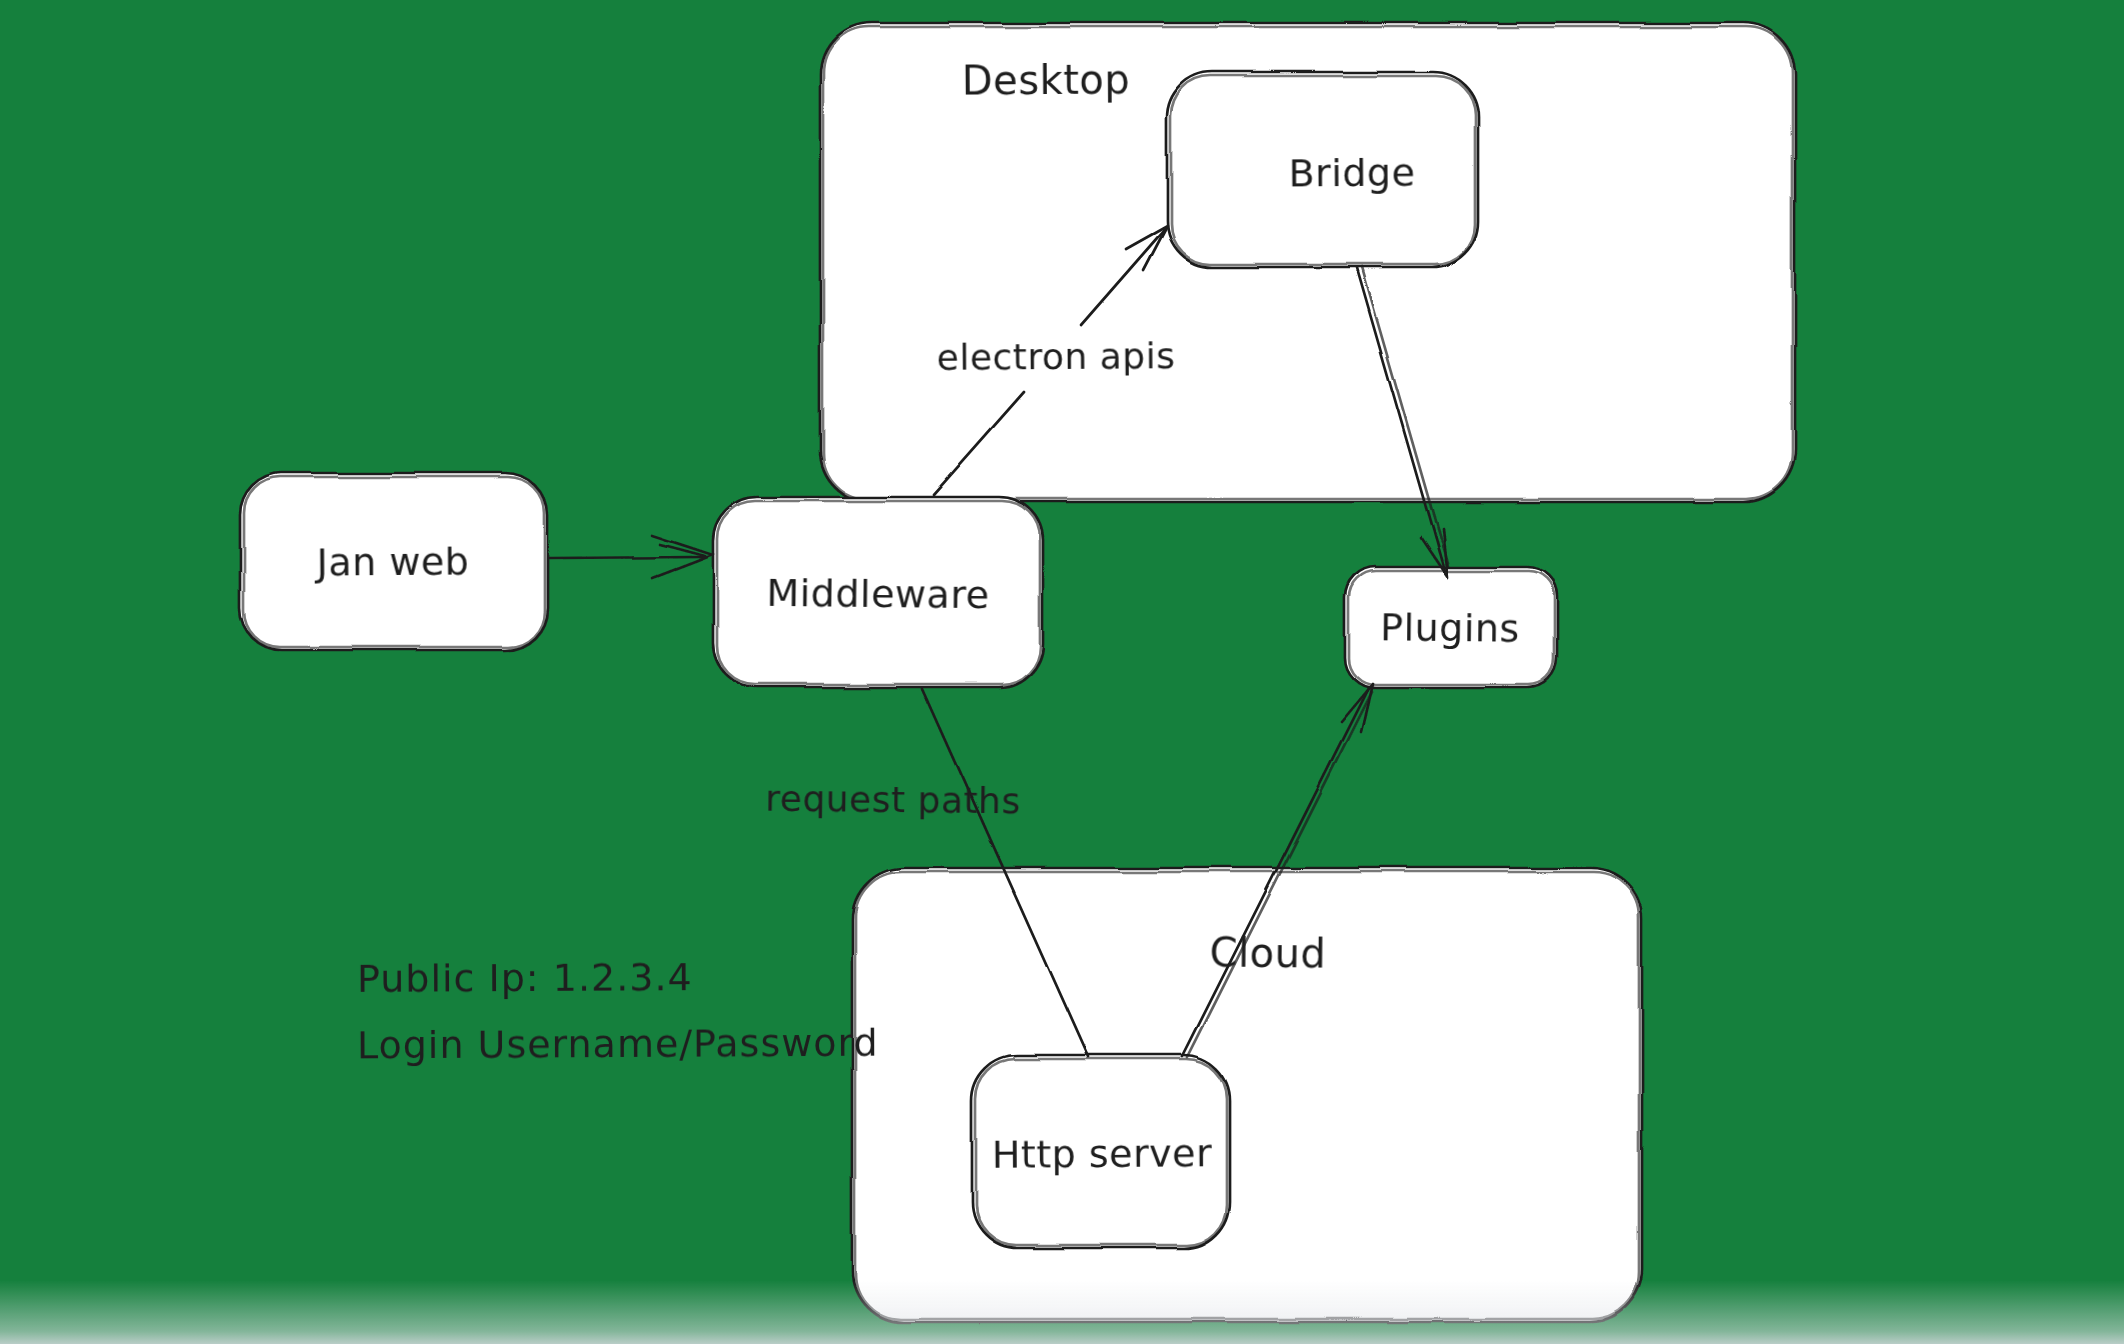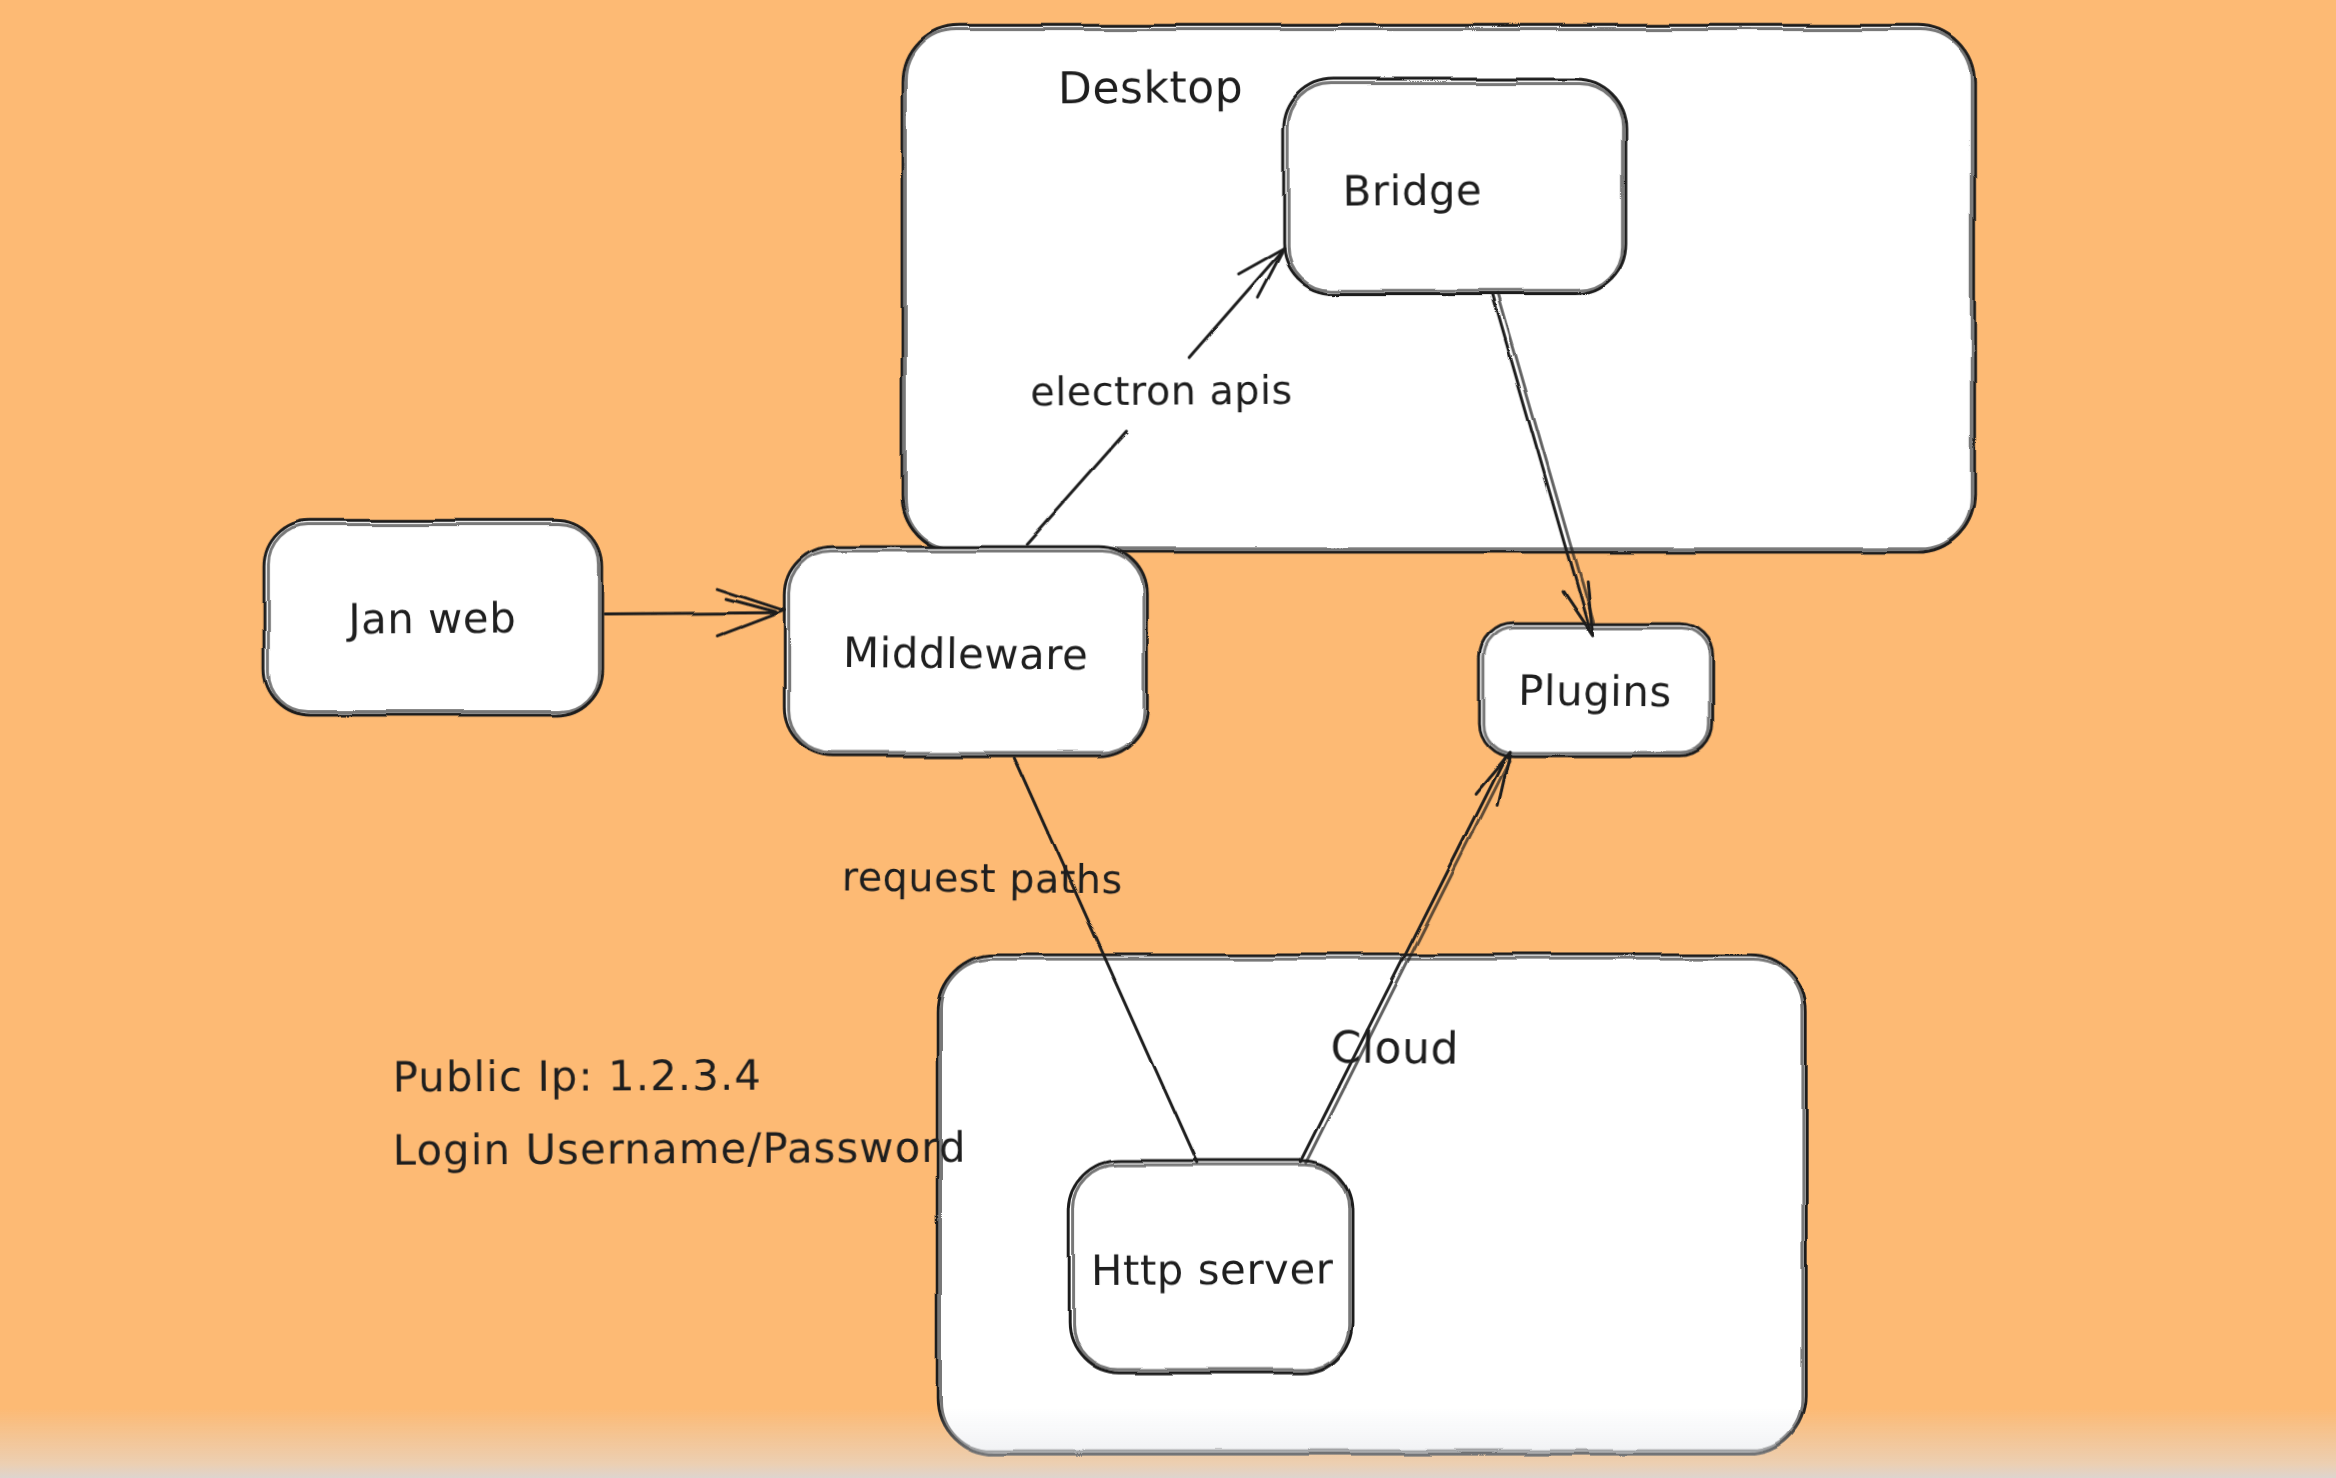--- a/index.html
+++ b/index.html
@@ -5,21 +5,21 @@
   html, body {
     margin: 0;
     padding: 0;
     background: #ffffff;
     font-family: "DejaVu Sans", "Liberation Sans", sans-serif;
   }
   .canvas {
     position: relative;
     width: 2124px;
     height: 1344px;
-    background: #fdba74;
+    background: #15803d;
     overflow: hidden;
   }
   .canvas svg {
     position: absolute;
     left: 0;
     top: 0;
   }
   .lbl {
     position: absolute;
     color: #1e1e1e;
@@ -125,21 +125,21 @@
         <path d="M1372 684 L1361 732 M1372 684 L1341 721"></path>
       </g>
     </g>
   </svg>
 
   <div class="lbl container-title" style="left:1046px; top:80px;">Desktop</div>
   <div class="lbl container-title rot-b" style="left:1268px; top:953px;">Cloud</div>
 
   <div class="lbl node" style="left:393px; top:562px;">Jan web</div>
   <div class="lbl node rot-b" style="left:878px; top:594px;">Middleware</div>
-  <div class="lbl node" style="left:1284px; top:173px;">Bridge</div>
+  <div class="lbl node" style="left:1352px; top:173px;">Bridge</div>
   <div class="lbl node rot-b" style="left:1450px; top:628px;">Plugins</div>
   <div class="lbl node" style="left:1102px; top:1154px;">Http server</div>
 
   <div class="lbl edge-label" style="left:1056px; top:357px;">electron apis</div>
   <div class="lbl edge-label rot-b" style="left:893px; top:800px;">request paths</div>
 
   <div class="annotation" style="left:357px; top:978px;">Public Ip: 1.2.3.4</div>
   <div class="annotation" style="left:357px; top:1044px;">Login Username/Password</div>
 
   <div class="bottom-fade"></div>

